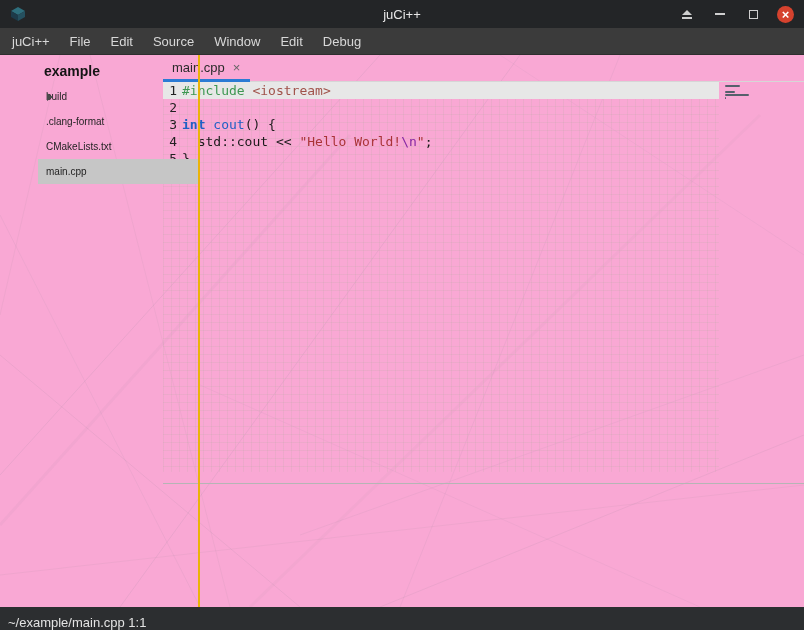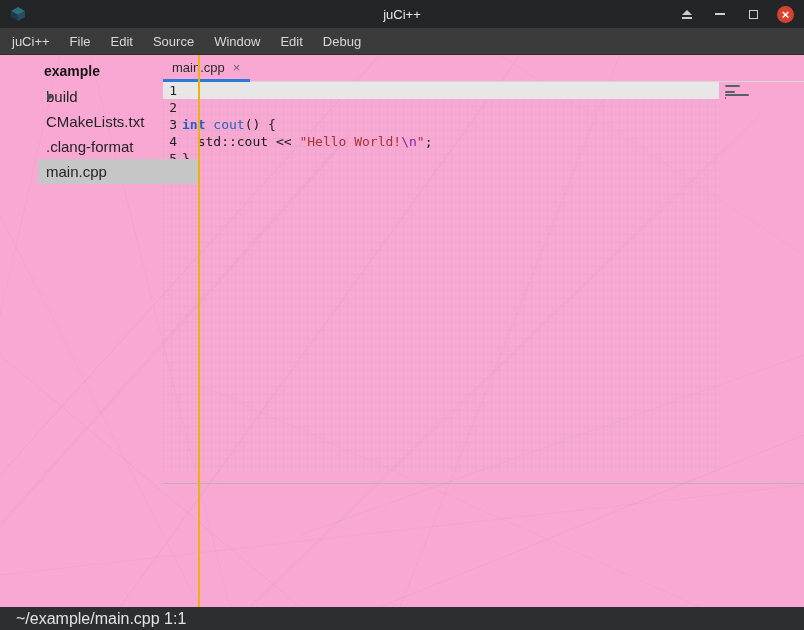--- a/index.html
+++ b/index.html
@@ -34,21 +34,21 @@
     align-items:center; cursor:default; }
 
   
   .bg-art { position:absolute; left:0; top:55px; width:804px; height:552px;
     z-index:0; pointer-events:none; }
 
   
   .sidebar { position:absolute; left:16px; top:55px; width:162px; height:552px;
     border-right:2px solid #eab308; z-index:2;margin-left:22px; }
   .side-header { font-weight:bold; font-size:14px; color:#141414; padding:8px 6px 5px 6px; }
-  .side-item { height:25px; display:flex; align-items:center; font-size:15px;
+  .side-item { height:25px; display:flex; align-items:center; font-size:10px;
     color:#242424; padding-left:8px; position:relative; cursor:default; }
   .side-item.selected { background:var(--selection-bg,#c8c8c8); }
   .tri { position:absolute; left:9px; width:0; height:0; border-top:4px solid transparent;
     border-bottom:4px solid transparent; border-left:6px solid #4a4a4a; }
 
   
   .main { position:absolute; left:163px; top:55px; width:641px; height:552px; z-index:1; }
   .tabbar { position:absolute; left:0; top:0; width:100%; height:27px;
     border-bottom:1px solid #d6d6d6; display:flex; align-items:stretch; }
   .tab { height:27px; display:flex; align-items:center; gap:8px; padding:0 10px 0 9px;
@@ -78,22 +78,22 @@
 
   .minimap { position:absolute; left:562px; top:3px; width:26px; cursor:pointer; }
   .mm-bar { height:2px; margin-bottom:1px; border-radius:1px; }
 
   .hdivider { position:absolute; left:0; top:428px; width:100%; height:1px;
     background:#b5b5b5; }
   .bottom-panel { position:absolute; left:0; top:429px; width:100%; height:123px; }
 
   
   .statusbar { position:absolute; left:0; bottom:0; width:100%; height:23px;
-    background:var(--statusbar-bg,#2c2e30); color:#e3e3e3; font-size:16px;
-    display:flex; align-items:center; padding-left:16px; z-index:6; }
+    background:var(--statusbar-bg,#2c2e30); color:#e3e3e3; font-size:13px;
+    display:flex; align-items:flex-end; padding-left:8px; z-index:6; }
 </style>
 </head>
 <body>
 
 <div class="window">
 
   <div class="titlebar">
     <svg class="app-logo" viewBox="0 0 18 16">
       <polygon points="2,5 9,1 16,5 9,9" fill="#2e6f7d"></polygon>
       <polygon points="2,5 9,9 9,15 2,11" fill="#1d3b4a"></polygon>
@@ -145,42 +145,42 @@
   </svg>
 
   <div class="sidebar">
     <div class="side-header">example</div>
     <div>
         <div class="side-item">
           <span class="tri"></span>
           <span>build</span>
         </div>
         <div class="side-item">
+          <span>.clang-format</span>
+        </div>
+        <div class="side-item">
           <span>CMakeLists.txt</span>
-        </div>
-        <div class="side-item">
-          <span>.clang-format</span>
         </div>
         <div class="side-item selected">
           <span>main.cpp</span>
         </div>
       </div>
   </div>
 
   <div class="main">
     <div class="tabbar">
         <div class="tab active">
           <span>main.cpp</span>
           <span class="tab-close">×</span>
         </div>
       </div>
 
     <div class="editor">
       <div class="code-surface">
-          <div class="code-line current"><span class="gutter">1</span></div>
+          <div class="code-line current"><span class="gutter">1</span><span><span class="seg-preprocessor">#include</span><span class="seg-plain"> </span><span class="seg-include_arg">&lt;iostream&gt;</span></span></div>
           <div class="code-line"><span class="gutter">2</span><span></span></div>
           <div class="code-line"><span class="gutter">3</span><span><span class="seg-keyword">int</span><span class="seg-plain"> </span><span class="seg-function">cout</span><span class="seg-plain">() {</span></span></div>
           <div class="code-line"><span class="gutter">4</span><span><span class="seg-plain">  </span><span class="seg-bold">std</span><span class="seg-plain">::</span><span class="seg-bold">cout</span><span class="seg-plain"> &lt;&lt; </span><span class="seg-string">"Hello World!</span><span class="seg-escape">\n</span><span class="seg-string">"</span><span class="seg-plain">;</span></span></div>
           <div class="code-line"><span class="gutter">5</span><span><span class="seg-plain">}</span></span></div>
           <div class="code-line"><span class="gutter">6</span><span></span></div>
         </div>
       <div class="minimap">
           <div class="mm-bar" style="width: 15px; background: rgb(85, 96, 107);"></div>
           <div class="mm-bar" style="width: 0px; background: transparent;"></div>
           <div class="mm-bar" style="width: 10px; background: rgb(85, 96, 107);"></div>

